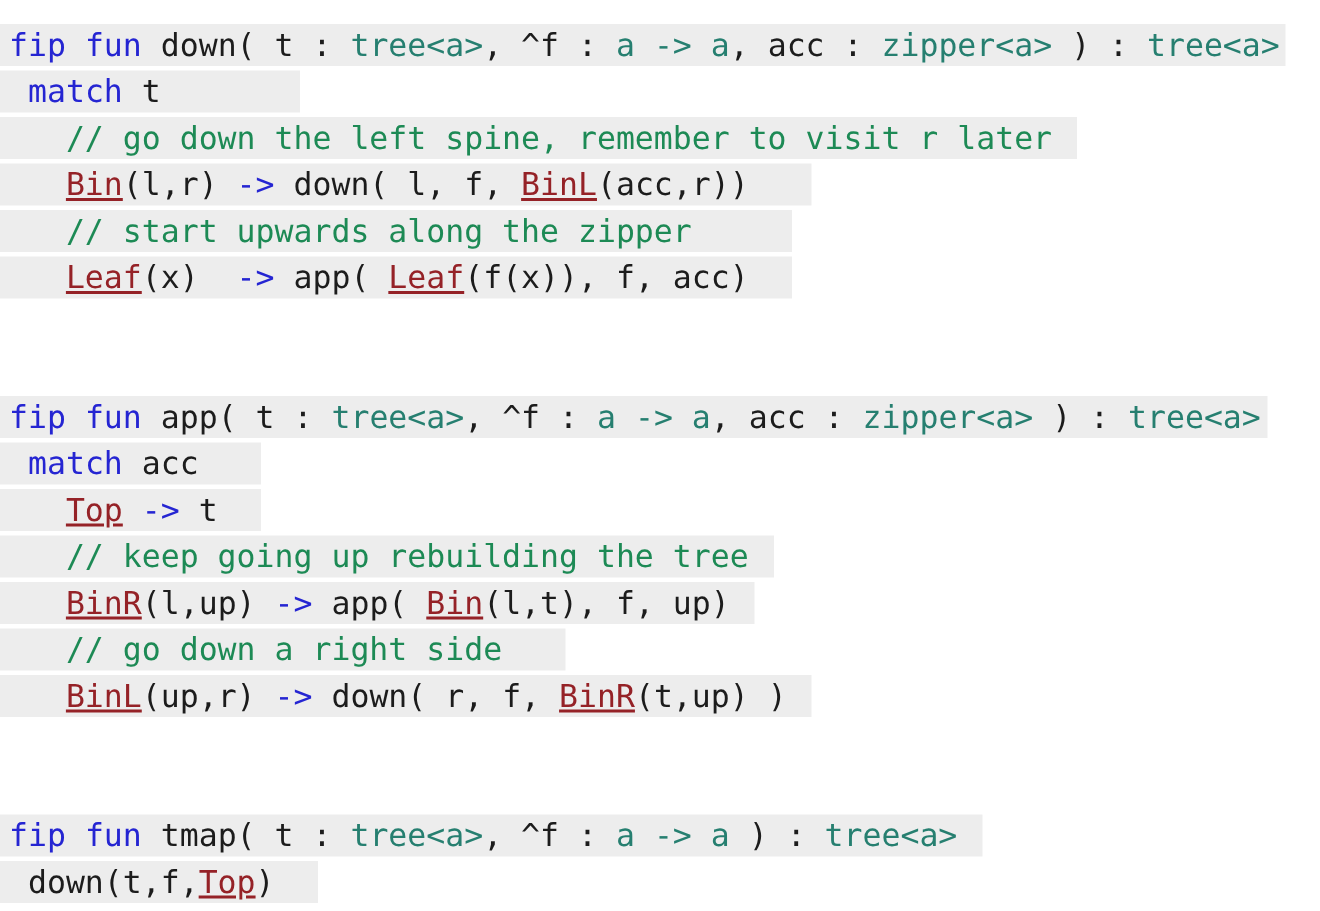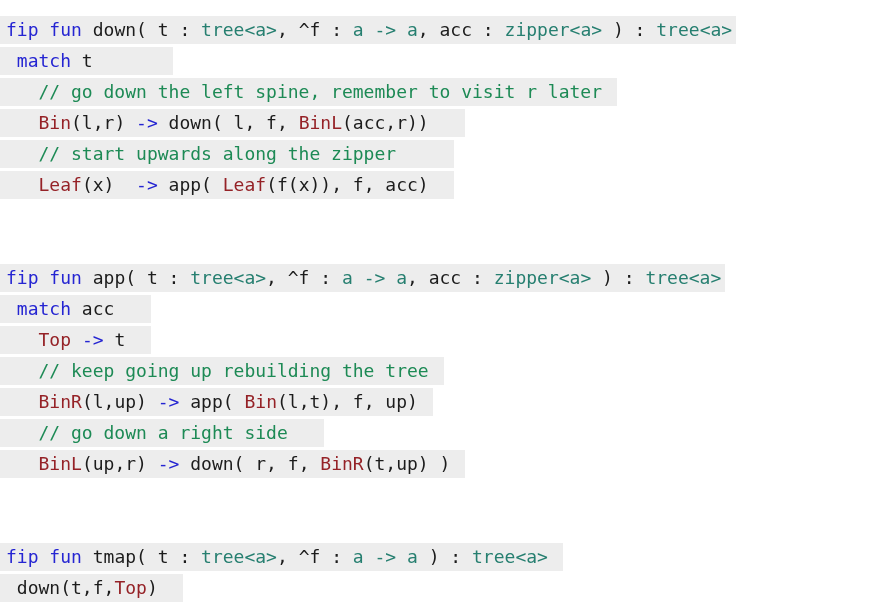--- a/index.html
+++ b/index.html
@@ -9,39 +9,39 @@
   }
   body {
     width: 880px;
     height: 607px;
     overflow: hidden;
   }
   .code-block {
     margin: 0;
     padding-top: 14px;
     font-family: "DejaVu Sans Mono", "Liberation Mono", monospace;
-    font-size: 18px;
+    font-size: 21px;
     font-weight: 400;
   }
   .line {
     height: 31px;
     display: flex;
     align-items: center;
   }
   .hl {
     display: inline-block;
     height: 28px;
     line-height: 28px;
     white-space: pre;
     background: var(--hl-bg, #ededed);
     padding-left: 6px;
     padding-right: 4px;
   }
   .tok-kw   { color: var(--c-kw,   #2525d2); }
   .tok-tp   { color: var(--c-tp,   #267f70); }
   .tok-cm   { color: var(--c-cm,   #1d8a55); }
-  .tok-cons { color: var(--c-cons, #952227); }
+  .tok-cons { color: var(--c-cons, #952227); text-decoration: underline; }
   .tok-pl   { color: var(--c-pl,   #1c1c1c); }
 </style>
 </head>
 <body style="background: rgb(255, 255, 255);">
 
 <pre class="code-block"><div class="line"><span class="hl"><span class="tok-kw">fip</span><span class="tok-pl"> </span><span class="tok-kw">fun</span><span class="tok-pl"> down( t : </span><span class="tok-tp">tree&lt;a&gt;</span><span class="tok-pl">, ^f : </span><span class="tok-tp">a -&gt; a</span><span class="tok-pl">, acc : </span><span class="tok-tp">zipper&lt;a&gt;</span><span class="tok-pl"> ) : </span><span class="tok-tp">tree&lt;a&gt;</span></span></div><div class="line"><span class="hl"><span class="tok-pl"> </span><span class="tok-kw">match</span><span class="tok-pl"> t</span>       </span></div><div class="line"><span class="hl"><span class="tok-pl">   </span><span class="tok-cm">// go down the left spine, remember to visit r later</span> </span></div><div class="line"><span class="hl"><span class="tok-pl">   </span><span class="tok-cons">Bin</span><span class="tok-pl">(l,r) </span><span class="tok-kw">-&gt;</span><span class="tok-pl"> down( l, f, </span><span class="tok-cons">BinL</span><span class="tok-pl">(acc,r))</span>   </span></div><div class="line"><span class="hl"><span class="tok-pl">   </span><span class="tok-cm">// start upwards along the zipper</span>     </span></div><div class="line"><span class="hl"><span class="tok-pl">   </span><span class="tok-cons">Leaf</span><span class="tok-pl">(x)  </span><span class="tok-kw">-&gt;</span><span class="tok-pl"> app( </span><span class="tok-cons">Leaf</span><span class="tok-pl">(f(x)), f, acc)</span>  </span></div><div class="line"></div><div class="line"></div><div class="line"><span class="hl"><span class="tok-kw">fip</span><span class="tok-pl"> </span><span class="tok-kw">fun</span><span class="tok-pl"> app( t : </span><span class="tok-tp">tree&lt;a&gt;</span><span class="tok-pl">, ^f : </span><span class="tok-tp">a -&gt; a</span><span class="tok-pl">, acc : </span><span class="tok-tp">zipper&lt;a&gt;</span><span class="tok-pl"> ) : </span><span class="tok-tp">tree&lt;a&gt;</span></span></div><div class="line"><span class="hl"><span class="tok-pl"> </span><span class="tok-kw">match</span><span class="tok-pl"> acc</span>   </span></div><div class="line"><span class="hl"><span class="tok-pl">   </span><span class="tok-cons">Top</span><span class="tok-pl"> </span><span class="tok-kw">-&gt;</span><span class="tok-pl"> t</span>  </span></div><div class="line"><span class="hl"><span class="tok-pl">   </span><span class="tok-cm">// keep going up rebuilding the tree</span> </span></div><div class="line"><span class="hl"><span class="tok-pl">   </span><span class="tok-cons">BinR</span><span class="tok-pl">(l,up) </span><span class="tok-kw">-&gt;</span><span class="tok-pl"> app( </span><span class="tok-cons">Bin</span><span class="tok-pl">(l,t), f, up)</span> </span></div><div class="line"><span class="hl"><span class="tok-pl">   </span><span class="tok-cm">// go down a right side</span>   </span></div><div class="line"><span class="hl"><span class="tok-pl">   </span><span class="tok-cons">BinL</span><span class="tok-pl">(up,r) </span><span class="tok-kw">-&gt;</span><span class="tok-pl"> down( r, f, </span><span class="tok-cons">BinR</span><span class="tok-pl">(t,up) )</span> </span></div><div class="line"></div><div class="line"></div><div class="line"><span class="hl"><span class="tok-kw">fip</span><span class="tok-pl"> </span><span class="tok-kw">fun</span><span class="tok-pl"> tmap( t : </span><span class="tok-tp">tree&lt;a&gt;</span><span class="tok-pl">, ^f : </span><span class="tok-tp">a -&gt; a</span><span class="tok-pl"> ) : </span><span class="tok-tp">tree&lt;a&gt;</span> </span></div><div class="line"><span class="hl"><span class="tok-pl"> down(t,f,</span><span class="tok-cons">Top</span><span class="tok-pl">)</span>  </span></div></pre>
 
 </body></html>

